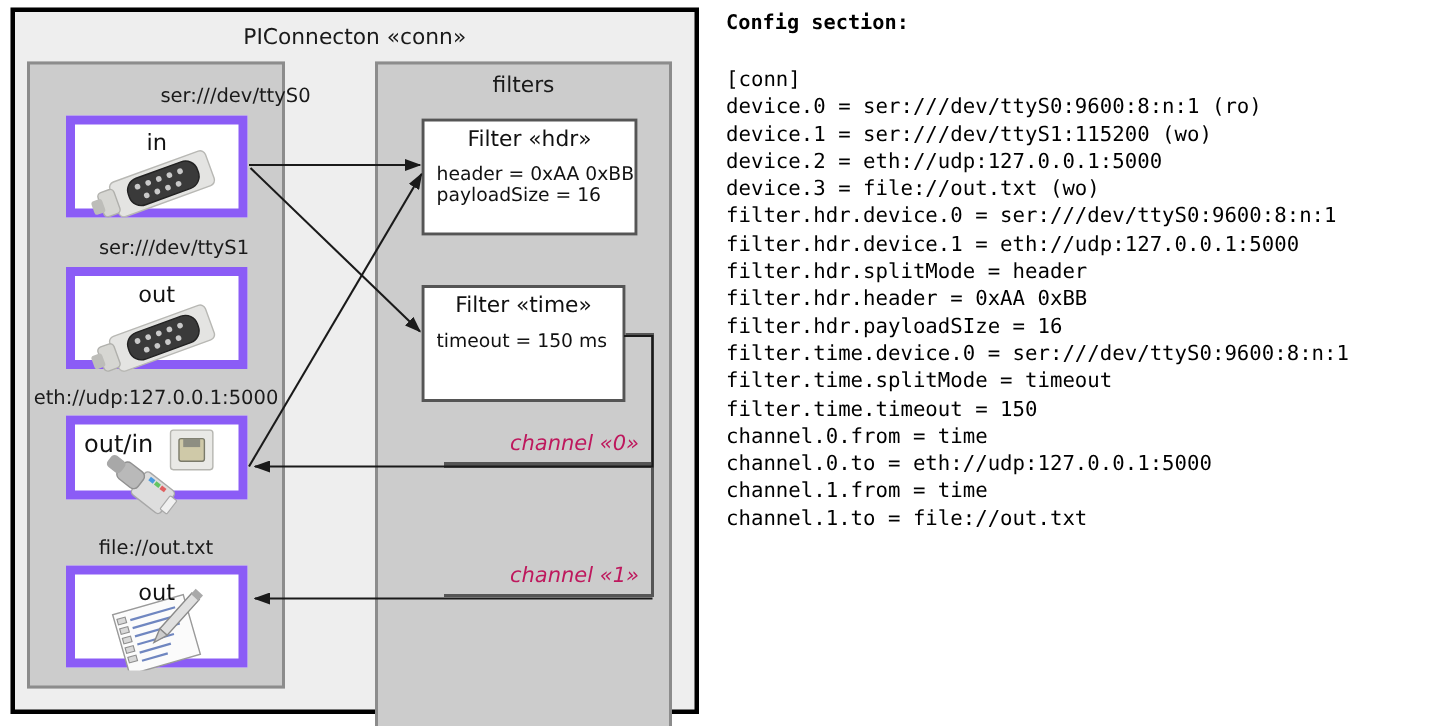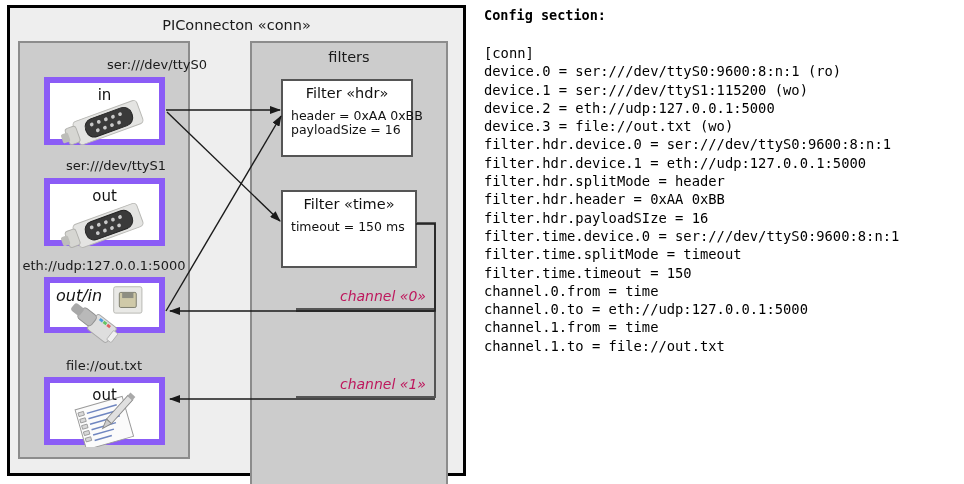--- a/index.html
+++ b/index.html
@@ -219,21 +219,21 @@
             <circle cx="3" cy="4" r="2"></circle>
           <circle cx="11" cy="4" r="2"></circle>
         </g>
         <rect x="-46" y="-9" width="12" height="18" rx="3" fill="#d6d6d2" stroke="#b0b0ac" stroke-width="1"></rect>
         <rect x="-52" y="-5" width="8" height="10" rx="2" fill="#bdbdb9"></rect>
       </g>
     </svg>
   </div>
 
   <div class="dev-label" style="left:14px; top:258px; width:180px;">eth://udp:127.0.0.1:5000</div>
-  <div class="dev-box" id="dev2-box" style="left:44px; top:277px; width:121px; height:56px;font-style:italic;">
+  <div class="dev-box" id="dev2-box" style="left:44px; top:277px; width:121px; height:56px;">
     <div class="dev-box-title left-aligned">out/in</div>
     <svg viewBox="0 0 121 68" width="117" height="64" style="position:absolute;left:0;top:0;">
       <rect x="66" y="4" width="30" height="28" rx="2" fill="#e9e9e6" stroke="#b5b5b0" stroke-width="1"></rect>
       <rect x="72" y="10" width="18" height="16" rx="1.5" fill="#cfc9a8" stroke="#7a7a6a" stroke-width="1"></rect>
       <rect x="75" y="10" width="12" height="6" fill="#8e8e82"></rect>
       <g transform="translate(48,44) rotate(38)">
         <rect x="-6" y="-10" width="26" height="20" rx="3" fill="#dedede" stroke="#a8a8a8" stroke-width="1"></rect>
         <rect x="18" y="-6" width="6" height="12" rx="1" fill="#f0f0f0" stroke="#a8a8a8" stroke-width="0.8"></rect>
         <rect x="-1" y="-8" width="4" height="3" fill="#4a9adf"></rect>
         <rect x="4" y="-8" width="4" height="3" fill="#63c463"></rect>
@@ -278,21 +278,21 @@
     <div class="group-title">filters</div>
   </div>
 
   <div class="channel-box" id="channel0-box">
     <div class="channel-label">channel «0»</div>
   </div>
   <div class="channel-box" id="channel1-box">
     <div class="channel-label">channel «1»</div>
   </div>
 
-  <div class="filter-box" style="left:281px; top:79px; width:132px; height:78px;">
+  <div class="filter-box" style="left:281px; top:79px; width:144px; height:78px;">
     <div class="filter-title">Filter «hdr»</div>
     <div class="filter-attrs" style="white-space:pre;">header = 0xAA 0xBB
 payloadSize = 16</div>
   </div>
 
   <div class="filter-box" style="left:281px; top:190px; width:136px; height:78px;">
     <div class="filter-title">Filter «time»</div>
     <div class="filter-attrs" style="white-space:pre;">timeout = 150 ms</div>
   </div>
 

